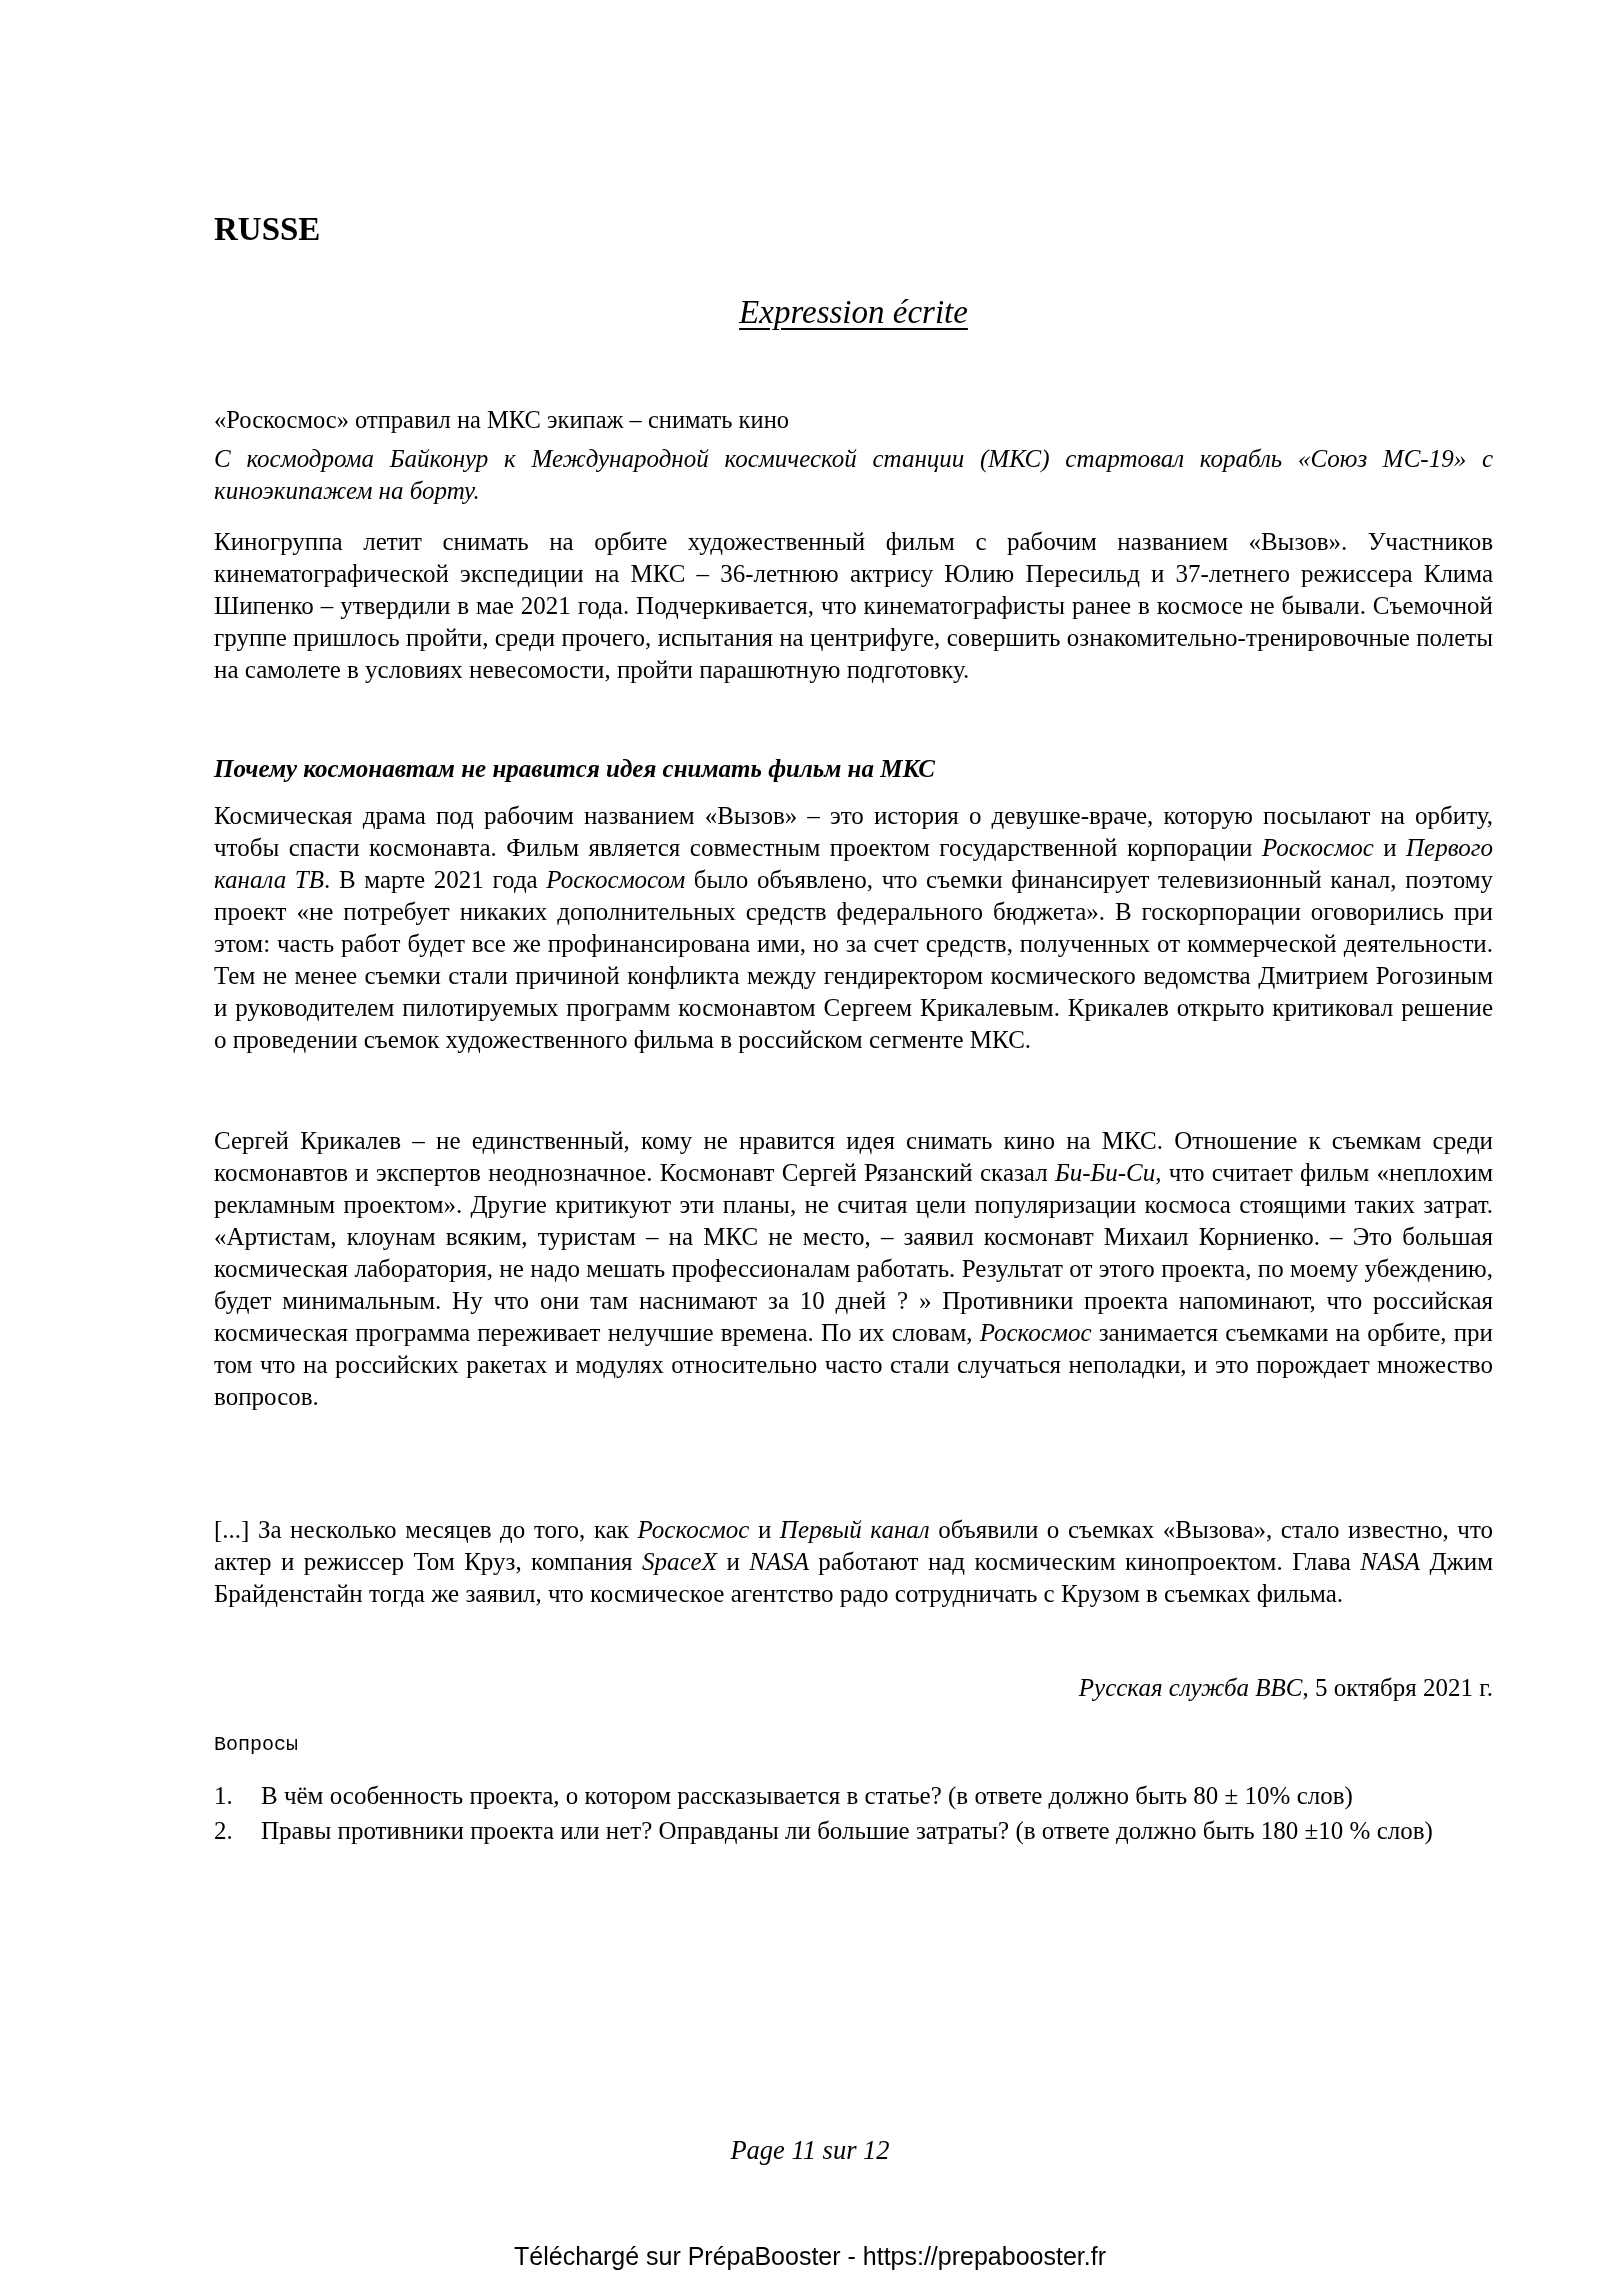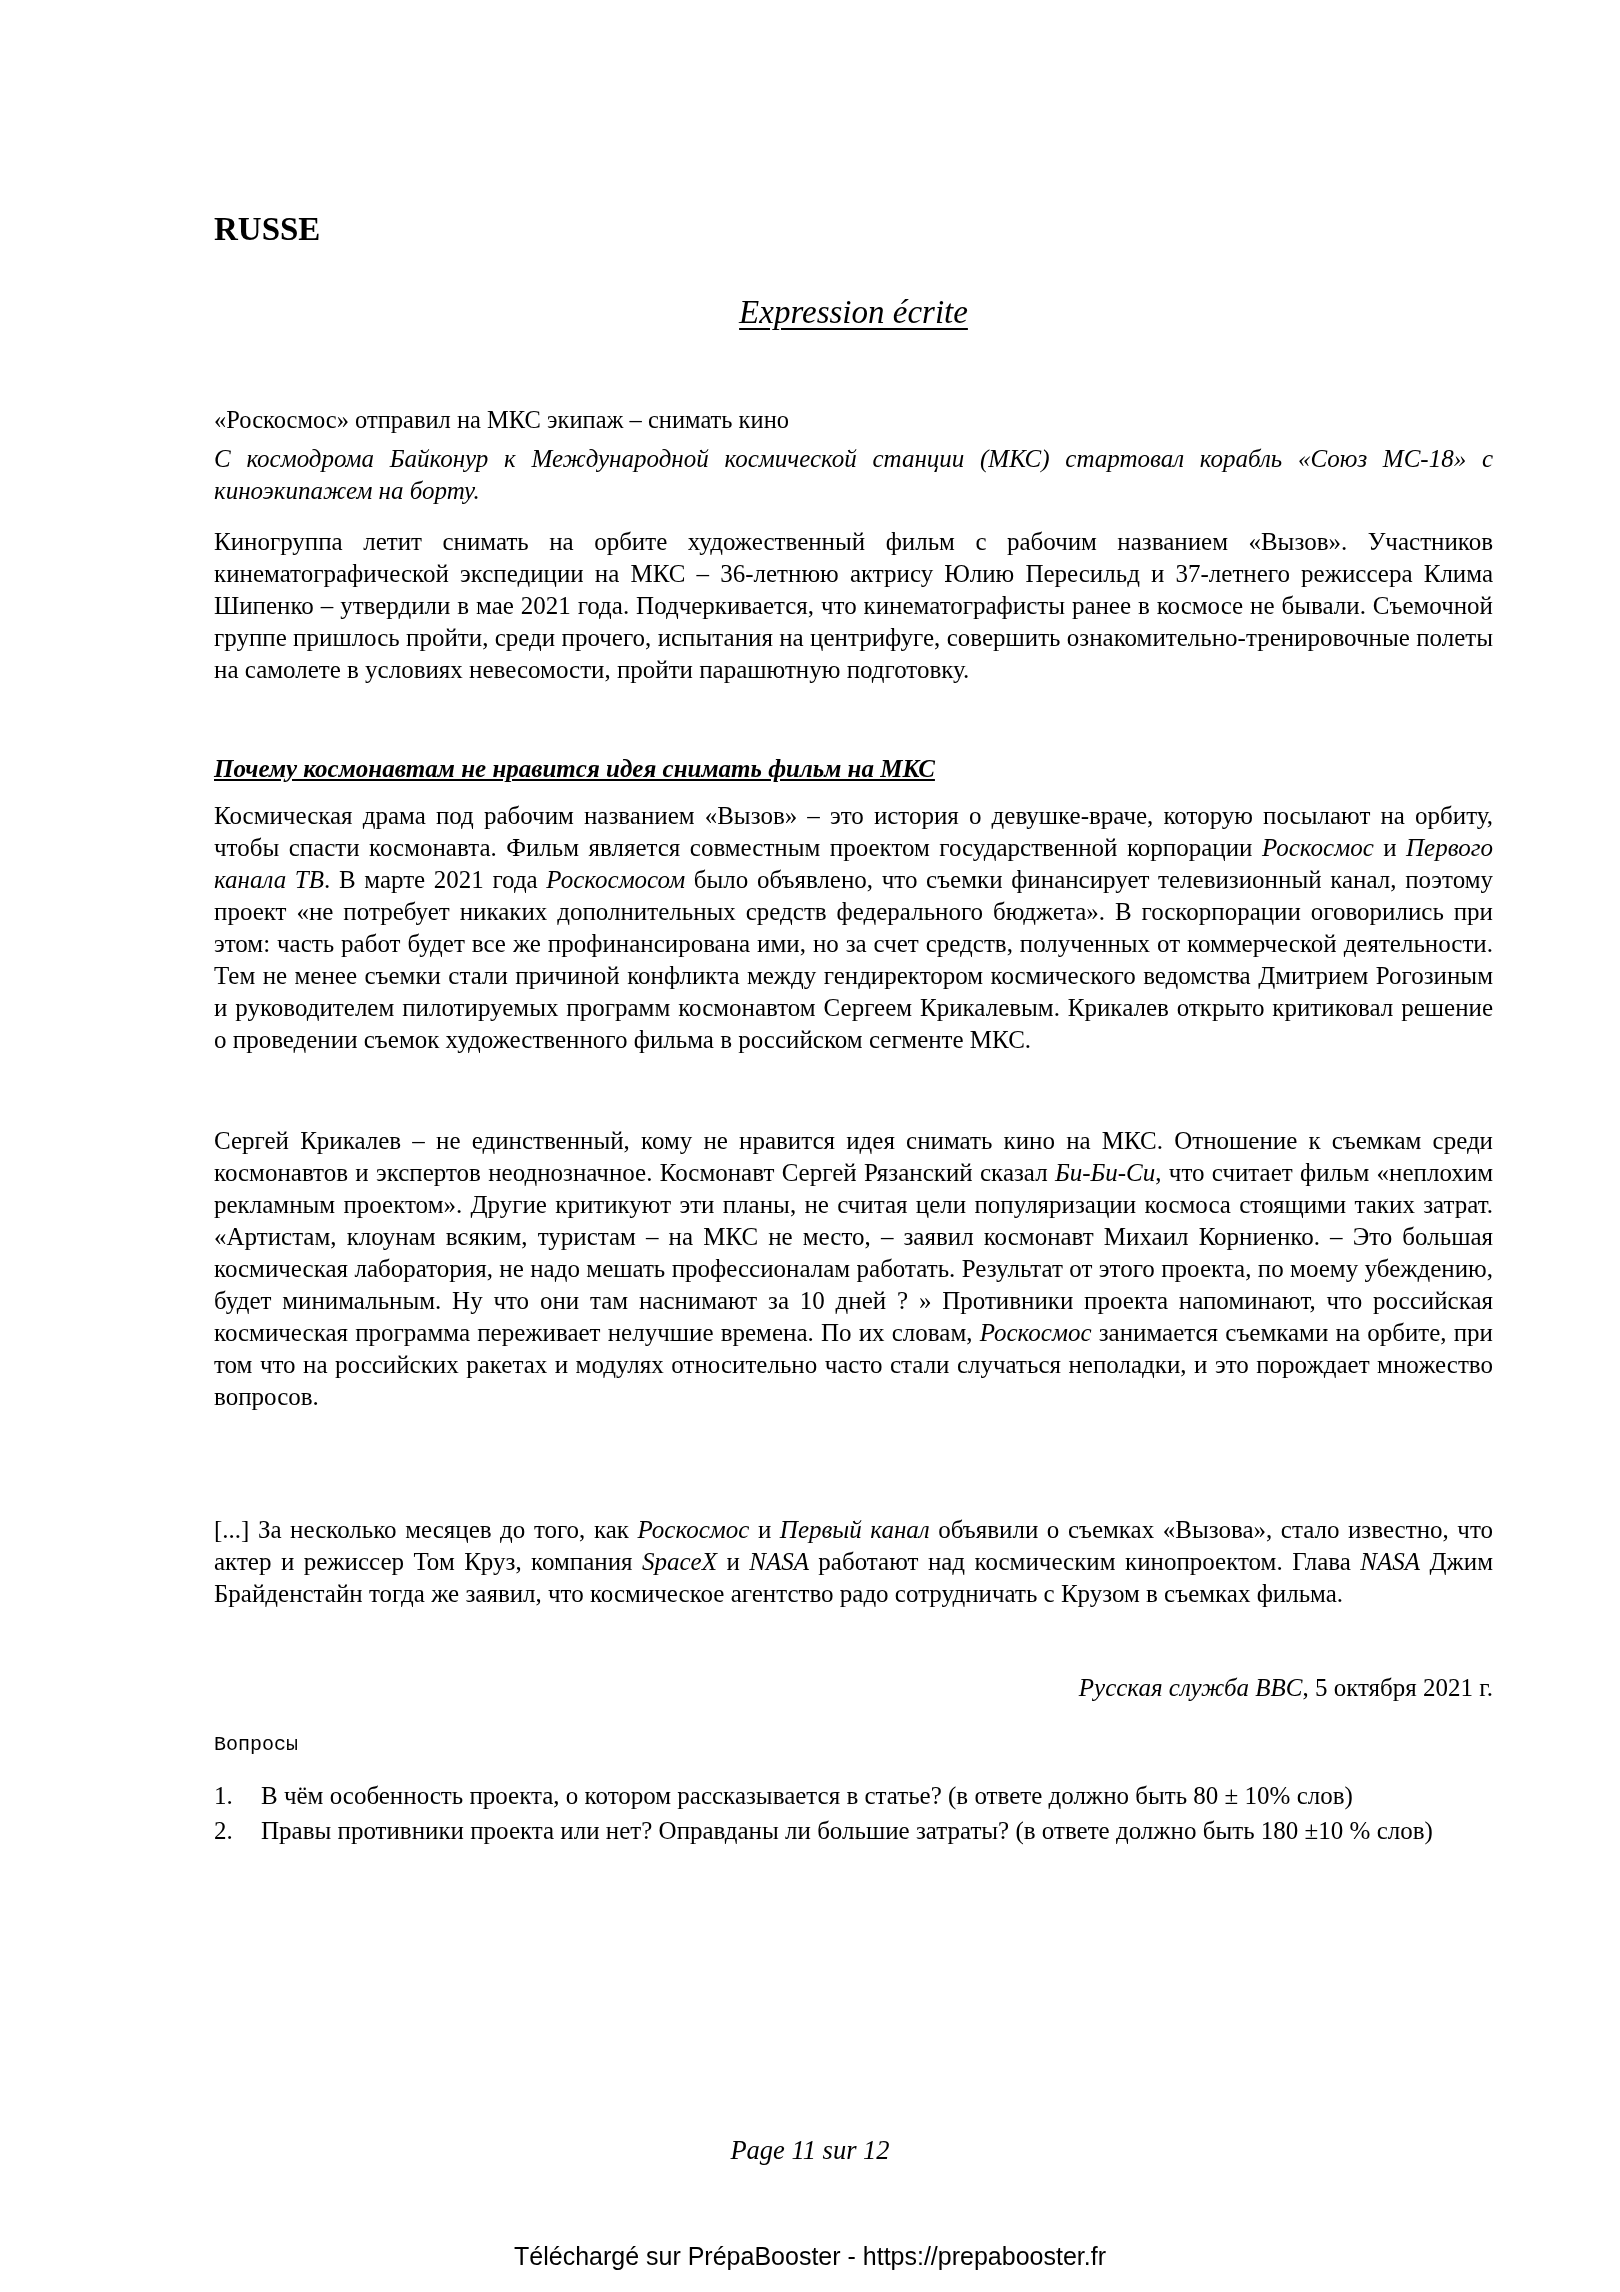--- a/index.html
+++ b/index.html
@@ -6,21 +6,21 @@
   body { width: 1620px; height: 2293px; position: relative; overflow: hidden; color: #000; }
   .page { position: absolute; left: 0; top: 0; width: 1620px; height: 2293px; font-family: "Liberation Serif", "DejaVu Serif", serif; }
   .content { position: absolute; left: 214px; top: 0; width: 1279px; }
   .h-main { position: absolute; left: 0; top: 211px; width: 1279px; font-size: 33px; font-weight: bold; }
   .h-sub { position: absolute; left: 0; top: 294px; width: 1279px; text-align: center; font-size: 33px; font-style: italic; }
   .h-sub span { text-decoration: underline; text-decoration-thickness: 2px; text-underline-offset: 4.9px; }
   .art-title { position: absolute; left: 0; top: 406px; width: 1279px; text-align: left; font-size: 24.5px; font-weight: normal; }
   .text { font-size: 25px; line-height: 32px; text-align: justify; }
   .lead { position: absolute; left: 0; top: 443px; width: 1279px; font-style: italic; }
   .p1 { position: absolute; left: 0; top: 526px; width: 1279px; }
-  .subhead { position: absolute; left: 0; top: 755px; width: 1279px; font-size: 25px; font-weight: bold; font-style: italic; text-decoration: underline; }
+  .subhead { position: absolute; left: 0; top: 755px; width: 1279px; font-size: 25px; font-weight: bold; font-style: italic; }
   .p2 { position: absolute; left: 0; top: 800px; width: 1279px; }
   .p3 { position: absolute; left: 0; top: 1125px; width: 1279px; }
   .p4 { position: absolute; left: 0; top: 1514px; width: 1279px; }
   .source { position: absolute; left: 0; top: 1674px; width: 1279px; text-align: right; font-size: 25px; }
   .q-label { position: absolute; left: 0; top: 1733px; font-size: 20px; font-family: Liberation Mono, monospace; }
   .questions { position: absolute; left: 0; top: 1780px; width: 1279px; margin: 0; padding: 0; list-style: none; }
   .questions li { position: relative; padding-left: 47px; font-size: 25px; line-height: 32px; margin-bottom: 2.9px; }
   .questions li .num { position: absolute; left: 0; top: 0; }
   .page-num { position: absolute; left: 0; top: 2135px; width: 1620px; text-align: center; font-size: 26.5px; font-style: italic; }
   .footer { position: absolute; left: 0; top: 2242px; width: 1620px; text-align: center; font-family: "Liberation Sans", "DejaVu Sans", sans-serif; font-size: 25px; }
@@ -30,21 +30,21 @@
 <body>
 
 <div class="page">
   <div class="content">
 
     <div class="h-main">RUSSE</div>
     <div class="h-sub"><span>Expression écrite</span></div>
 
     <div class="art-title">«Роскосмос» отправил на МКС экипаж – снимать кино</div>
 
-    <div class="text lead">С космодрома Байконур к Международной космической станции (МКС) стартовал корабль «Союз МС-18» с киноэкипажем на борту.</div>
+    <div class="text lead">С космодрома Байконур к Международной космической станции (МКС) стартовал корабль «Союз МС-19» с киноэкипажем на борту.</div>
 
     <div class="text p1">Киногруппа летит снимать на орбите художественный фильм с рабочим названием «Вызов». Участников кинематографической экспедиции на МКС – 36-летнюю актрису Юлию Пересильд и 37-летнего режиссера Клима Шипенко – утвердили в мае 2021 года. Подчеркивается, что кинематографисты ранее в космосе не бывали. Съемочной группе пришлось пройти, среди прочего, испытания на центрифуге, совершить ознакомительно-тренировочные полеты на самолете в условиях невесомости, пройти парашютную подготовку.</div>
 
     <div class="subhead">Почему космонавтам не нравится идея снимать фильм на МКС</div>
 
     <div class="text p2"><span>Космическая драма под рабочим названием «Вызов» – это история о девушке-враче, которую посылают на орбиту, чтобы спасти космонавта. Фильм является совместным проектом государственной корпорации </span><i>Роскосмос</i><span> и </span><i>Первого канала ТВ</i><span>. В марте 2021 года </span><i>Роскосмосом</i><span> было объявлено, что съемки финансирует телевизионный канал, поэтому проект «не потребует никаких дополнительных средств федерального бюджета». В госкорпорации оговорились при этом: часть работ будет все же профинансирована ими, но за счет средств, полученных от коммерческой деятельности. Тем не менее съемки стали причиной конфликта между гендиректором космического ведомства Дмитрием Рогозиным и руководителем пилотируемых программ космонавтом Сергеем Крикалевым. Крикалев открыто критиковал решение о проведении съемок художественного фильма в российском сегменте МКС.</span></div>
 
     <div class="text p3"><span>Сергей Крикалев – не единственный, кому не нравится идея снимать кино на МКС. Отношение к съемкам среди космонавтов и экспертов неоднозначное. Космонавт Сергей Рязанский сказал </span><i>Би-Би-Си</i><span>, что считает фильм «неплохим рекламным проектом». Другие критикуют эти планы, не считая цели популяризации космоса стоящими таких затрат. «Артистам, клоунам всяким, туристам – на МКС не место, – заявил космонавт Михаил Корниенко. – Это большая космическая лаборатория, не надо мешать профессионалам работать. Результат от этого проекта, по моему убеждению, будет минимальным. Ну что они там наснимают за 10 дней ? » Противники проекта напоминают, что российская космическая программа переживает нелучшие времена. По их словам, </span><i>Роскосмос</i><span> занимается съемками на орбите, при том что на российских ракетах и модулях относительно часто стали случаться неполадки, и это порождает множество вопросов.</span></div>
 
     <div class="text p4"><span>[...] За несколько месяцев до того, как </span><i>Роскосмос</i><span> и </span><i>Первый канал</i><span> объявили о съемках «Вызова», стало известно, что актер и режиссер Том Круз, компания </span><i>SpaceX</i><span> и </span><i>NASA</i><span> работают над космическим кинопроектом. Глава </span><i>NASA</i><span> Джим Брайденстайн тогда же заявил, что космическое агентство радо сотрудничать с Крузом в съемках фильма.</span></div>

